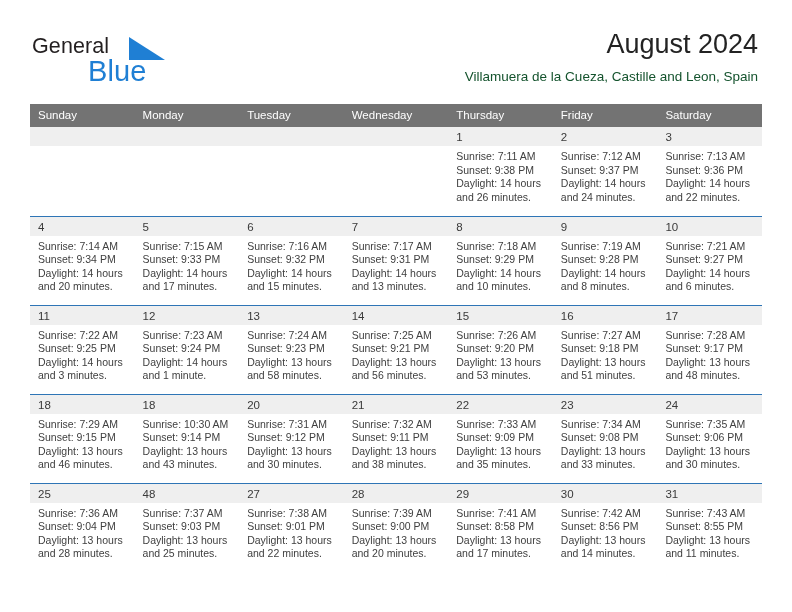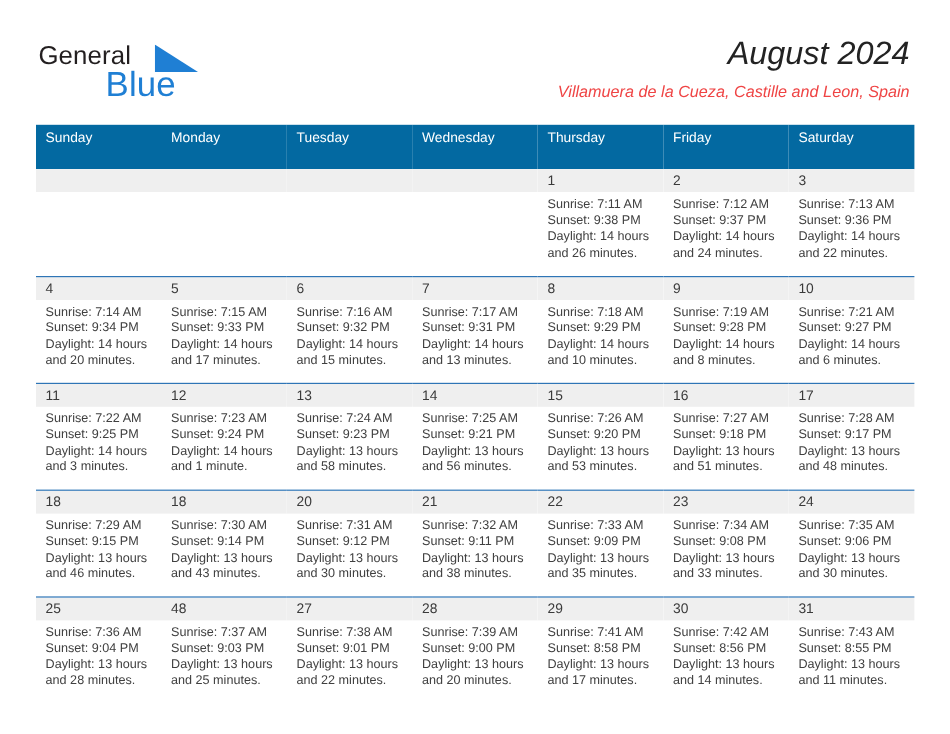--- a/index.html
+++ b/index.html
@@ -61,54 +61,53 @@
     width: 36px;
     height: 23px;
   }
   .brand-mark svg { display: block; }
 
   .title-block {
     position: absolute;
     right: 34px;
     top: 28px;
     text-align: right;
-    font-style: italic;
   }
   .cal-title {
     font-size: 27px;
     line-height: 33px;
     color: #232323;
     font-weight: normal;
     margin: 0;
     white-space: nowrap;
   }
   .cal-subtitle {
     font-size: 13.5px;
     line-height: 20px;
-    color: #ef4444;
+    color: #14532d;
     margin: 6px 0 0 0;
     white-space: nowrap;
   }
 
   
   .calendar {
     position: absolute;
     left: 30px;
     top: 104px;
     width: 732px;
     border-collapse: collapse;
     table-layout: fixed;
   }
   .calendar th {
-    background: #0369a1;
+    background: #737373;
     color: #ffffff;
     font-size: 11.5px;
     font-weight: normal;
     text-align: left;
-    padding: 5px 0 20px 8px;
+    padding: 5px 0 6px 8px;
     height: 14px;
     box-sizing: border-box;
     border: none;
   }
   .calendar td {
     vertical-align: top;
     padding: 0;
     border: none;
     border-top: 1px solid #2e75b6;
     height: 89px;
@@ -356,21 +355,21 @@
             <div class="cellbody">
               <div>Sunrise: 7:29 AM</div>
               <div>Sunset: 9:15 PM</div>
               <div>Daylight: 13 hours</div>
               <div>and 46 minutes.</div>
             </div>
           </td>
           <td>
             <div class="daynum">18</div>
             <div class="cellbody">
-              <div>Sunrise: 7:30 AM</div>
+              <div>Sunrise: 10:30 AM</div>
               <div>Sunset: 9:14 PM</div>
               <div>Daylight: 13 hours</div>
               <div>and 43 minutes.</div>
             </div>
           </td>
           <td>
             <div class="daynum">20</div>
             <div class="cellbody">
               <div>Sunrise: 7:31 AM</div>
               <div>Sunset: 9:12 PM</div>

